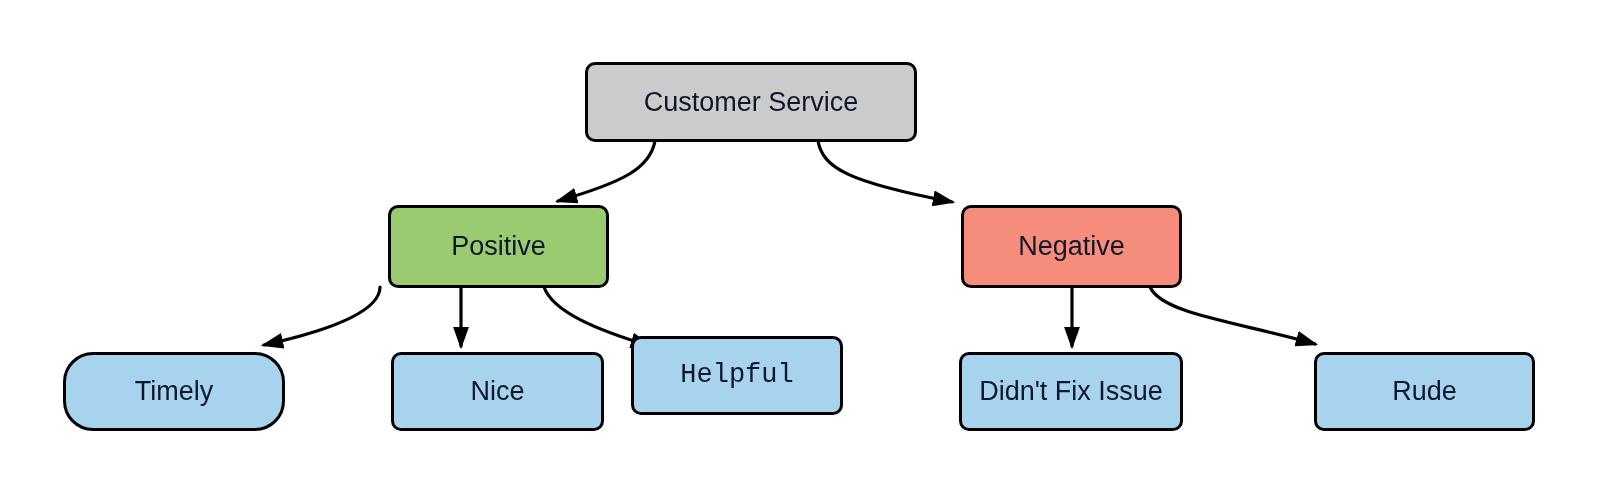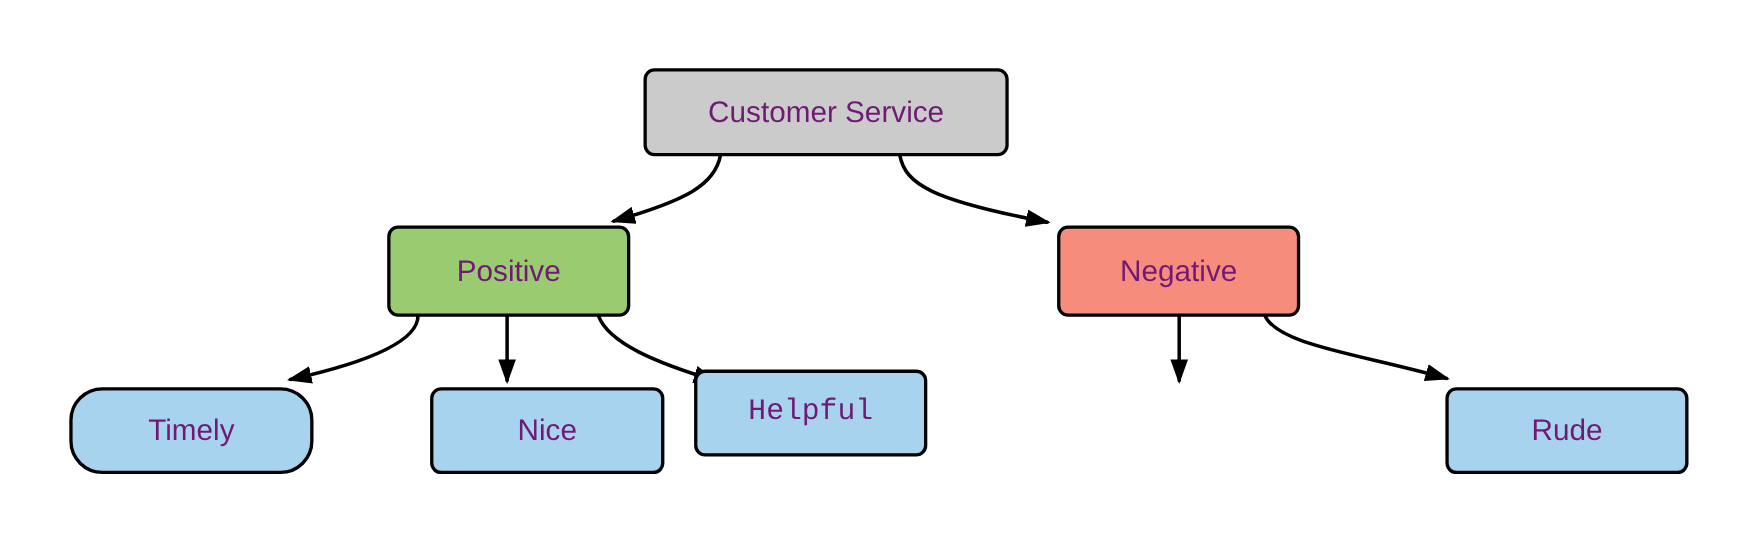--- a/index.html
+++ b/index.html
@@ -24,21 +24,21 @@
   }
   .node {
     position: absolute;
     box-sizing: border-box;
     border: 3.5px solid #000000;
     border-radius: 10px;
     display: flex;
     align-items: center;
     justify-content: center;
     font-size: 27px;
-    color: #701a75;
+    color: #0f172a;
     white-space: nowrap;
     line-height: 1;
   }
   
   .n-root            { left: 585px; top:  62px; width: 332px; height: 80px; }
   .n-positive        { left: 352px; top: 205px; width: 221px; height: 83px; }
   .n-negative        { left: 961px; top: 205px; width: 221px; height: 83px; }
   .n-timely          { left:  63px; top: 352px; width: 222px; height: 79px; }
   .n-nice            { left: 352px; top: 352px; width: 213px; height: 79px; }
   .n-helpful         { left: 631px; top: 336px; width: 212px; height: 79px; font-family: Liberation Mono, monospace; }
@@ -69,38 +69,41 @@
 
     <path class="edge" marker-end="url(#arrowhead)" d="M 1072 287 L 1072 346" stroke="#000000"></path>
 
     <path class="edge" marker-end="url(#arrowhead)" d="M 1150 287 C 1162 314, 1238 322, 1315 344" stroke="#000000"></path>
   </svg>
 
   <div class="node n-root" style="background-color: rgb(203, 203, 203);">
     <span>Customer Service</span>
   </div>
 
-  <div class="node n-positive" style="background-color: rgb(155, 203, 113);">
+  <div class="node n-positive" style="background-color: rgb(155, 203, 113); margin-left: 36px;">
     <span>Positive</span>
   </div>
 
   <div class="node n-negative" style="background-color: rgb(246, 140, 124); border-radius: 10px;">
     <span>Negative</span>
   </div>
 
   <div class="node n-timely" style="background-color: rgb(168, 211, 238); border-radius: 30px;">
     <span>Timely</span>
   </div>
 
   <div class="node n-nice" style="background-color: rgb(168, 211, 238); margin-left: 39px;">
     <span>Nice</span>
   </div>
 
   <div class="node n-helpful" style="background-color: rgb(168, 211, 238);">
     <span>Helpful</span>
   </div>
 
+  <div class="node n-didnt-fix-issue" style="background-color: rgb(168, 211, 238);">
+    <span>Didn't Fix Issue</span>
+  </div>
 
   <div class="node n-rude" style="background-color: rgb(168, 211, 238);">
     <span>Rude</span>
   </div>
 
 </div>
 
 </body></html>

